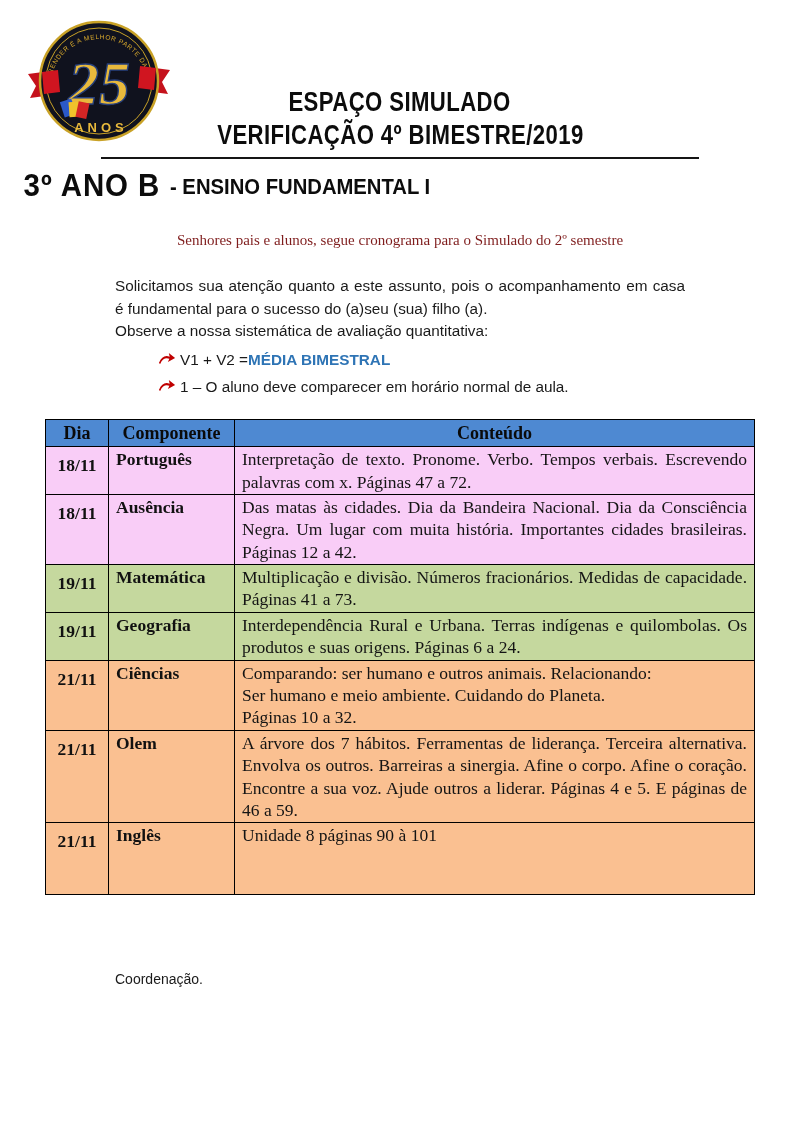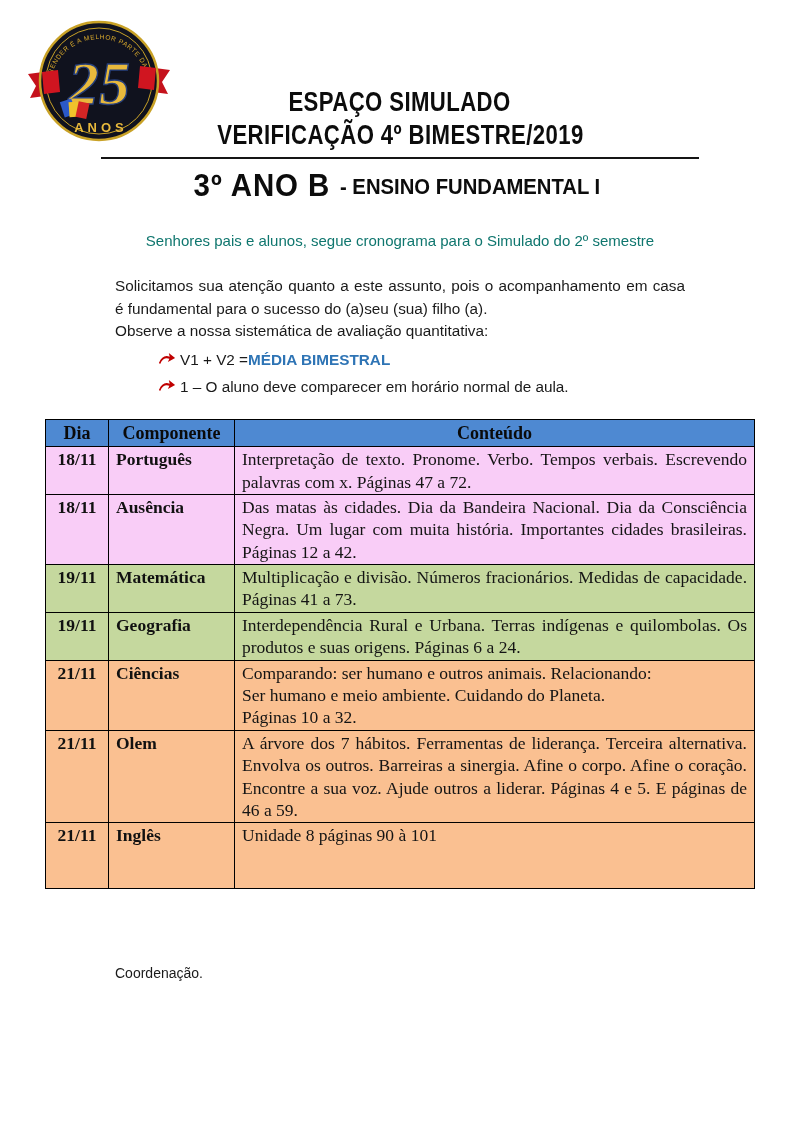--- a/index.html
+++ b/index.html
@@ -24,33 +24,33 @@
     font-size:27px;
     line-height:33px;
     letter-spacing:.5px;
     transform:scaleX(.82);
     transform-origin:center;
     white-space:nowrap;
     color:#0c0c0c;
   }
   .rule { width:598px; margin:5px auto 0; border-top:2.2px solid #151515; }
 
-  .heading { margin-top:9px; text-align:center; white-space:nowrap;margin-left:20px; }
+  .heading { margin-top:9px; text-align:left; white-space:nowrap;margin-left:20px; }
   .heading-main {
     font-size:31px; font-weight:800; letter-spacing:1px; color:#0c0c0c;
     display:inline-block; transform:scaleX(.95); transform-origin:center;
   }
   .heading-sub  {
     font-size:22.5px; font-weight:700; color:#0c0c0c; margin-left:6px;
     display:inline-block; transform:scaleX(.9); transform-origin:left center;
     position:relative; top:-2px;
   }
 
   
-  .intro { margin-top:28px; text-align:center; font-size:15px; color:#0f766e; }
+  .intro { margin-top:28px; text-align:center; font-size:15px; color:#7f1d1d;font-family:Liberation Serif, serif; }
   .paras { margin:26px 115px 0 115px; font-size:15.3px; line-height:1.48; color:#1a1a1a; }
   .para-justify { text-align:justify; }
   .para-plain  { text-align:left; }
 
   
   .bullets { margin:2px 115px 0 158px; }
   .bullet { display:flex; align-items:flex-end; font-size:15.3px; line-height:1.48; color:#1a1a1a; }
   .bullet .arrow { flex:0 0 22px; padding-top:4px; }
   .bullet .btxt  { flex:1 1 auto; text-align:justify; }
   .hl { color:#2E74B5; font-weight:700; }
@@ -68,21 +68,21 @@
     vertical-align:top;
     padding:1px 7px;
   }
   .schedule th {
     background:#4E89D2;
     font-size:18px; font-weight:700; color:#0a0a0a;
     height:24px; padding:1px 4px; vertical-align:middle;
   }
   .col-day { width:63px; }
   .col-comp { width:126px; }
-  .schedule td.day  { font-weight:700; font-size:17.5px; text-align:center; padding-top:2px; }
+  .schedule td.day  { font-weight:700; font-size:17.5px; text-align:center; padding-top:8px; }
   .schedule td.comp { font-weight:700; font-size:17.5px; padding-top:2px; }
   .schedule td.content {
     font-size:17.5px; line-height:1.28;
     text-align:justify;
     white-space:pre-line;
     color:#141414;
   }
   tr.row-pink   td { background:#F9CDF7; }
   tr.row-green  td { background:#C5D89E; }
   tr.row-orange td { background:#FAC091; }

